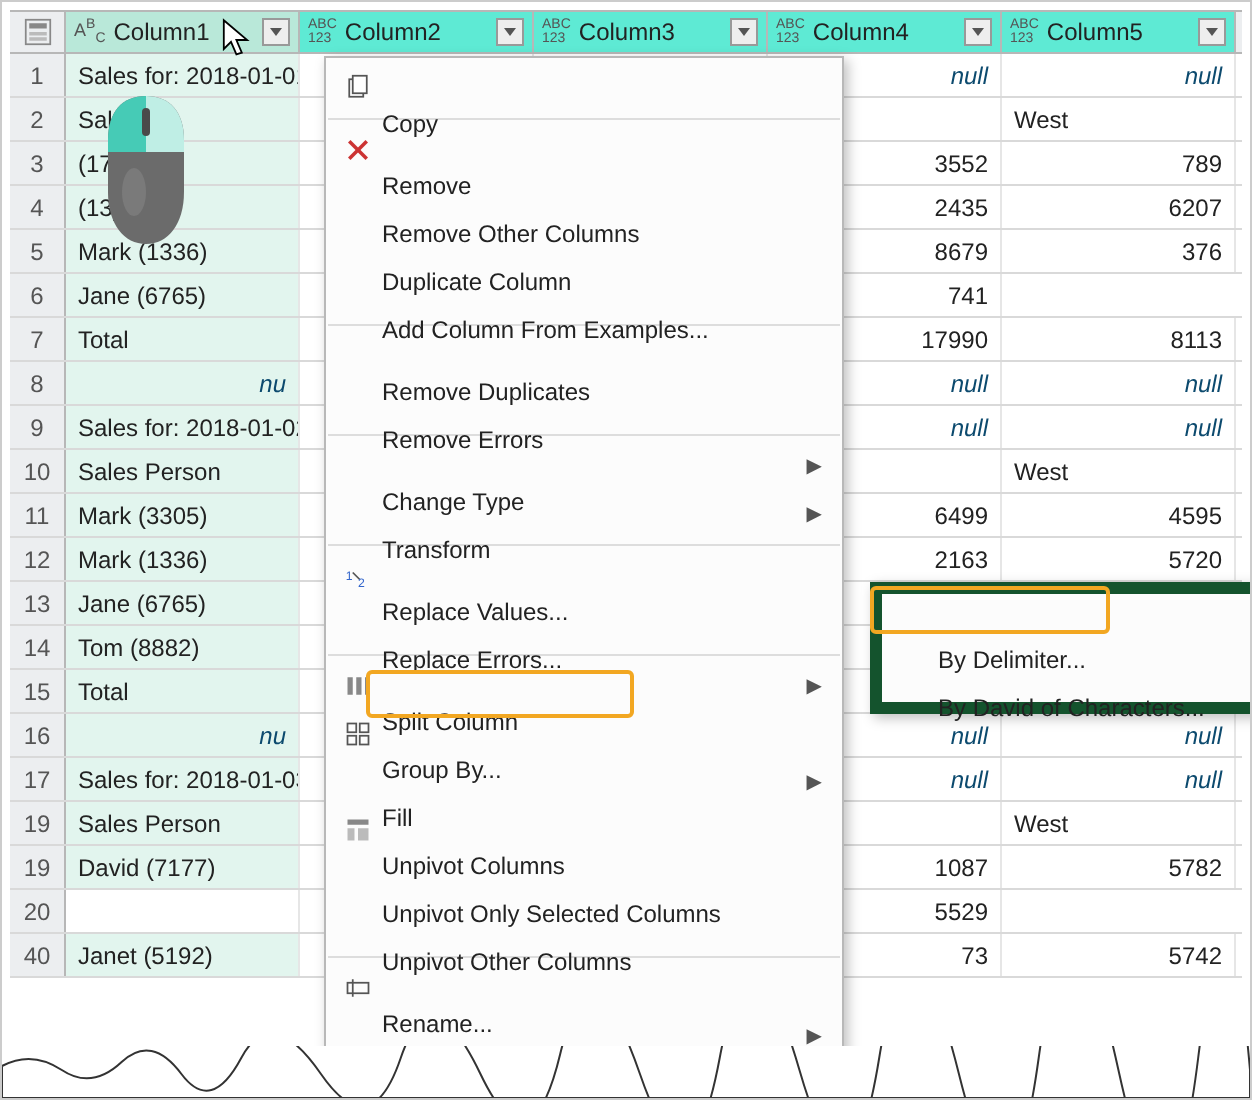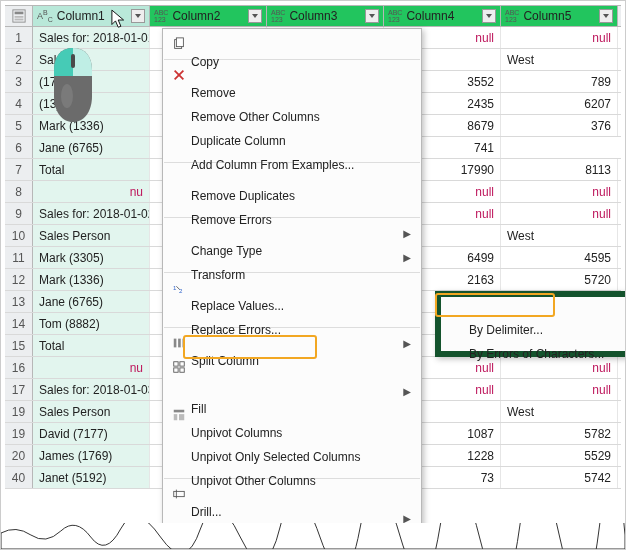--- a/index.html
+++ b/index.html
@@ -4,33 +4,33 @@
 <style>
   * { box-sizing: border-box; }
   html,body { margin:0; padding:0; font-family:"Segoe UI",Arial,sans-serif; font-size:12px; color:#222; }
   .stage { position:relative; width:626px; height:550px; background:#fff; overflow:hidden; border:1px solid #ccc;}
   
   
   .grid { position:absolute; left:4px; top:4px; right:4px; }
   .hdr-row { display:flex; height:22px; background:#eceef0; border-top:1px solid #b7b7b7; border-bottom:1px solid #b7b7b7; }
   .rowhead-hdr { width:28px; border-right:1px solid #b7b7b7; background:#eceef0; display:flex; align-items:center; justify-content:center;}
   .rowhead-hdr svg{width:14px;height:14px;}
-  .col-hdr { width:117px; border-right:1px solid #b7b7b7; display:flex; align-items:center; padding:0 4px; position:relative; background:#22c55e;}
+  .col-hdr { width:117px; border-right:1px solid #b7b7b7; display:flex; align-items:center; padding:0 4px; position:relative; background:#5eead4;}
   .col-hdr.sel{ background:#b9e8d9; }
   .type-ic{ font-size:9px; color:#555; margin-right:4px; line-height:1;}
   .col-hdr .name{ flex:1; white-space:nowrap; overflow:hidden;}
   .col-hdr .drop{ width:14px;height:14px; border:1px solid #999; background:#eee; display:flex;align-items:center;justify-content:center;}
   .col-hdr .drop svg{width:8px;height:8px;}
   
   .body-row{ display:flex; height:22px; border-bottom:1px solid #d9d9d9;}
   .rowhead{ width:28px; border-right:1px solid #b7b7b7; background:#eceef0; display:flex; align-items:center; justify-content:center; color:#555;}
   .cell{ width:117px; border-right:1px solid #e6e6e6; padding:0 6px; display:flex; align-items:center; white-space:nowrap; overflow:hidden;}
   .cell.sel{ background:#e2f5ee;}
   .cell.num{ justify-content:flex-end; font-style:normal;}
-  .cell.null{ justify-content:flex-end; color:#be185d;}
+  .cell.null{ justify-content:flex-end; font-style:italic; color:#0c4a6e;}
   
   
   .menu{ position:absolute; left:161px; top:27px; width:260px; background:#fcfcfc; border:1px solid #b8b8b8; box-shadow:2px 2px 6px rgba(0,0,0,.25); padding:3px 0;}
   .menu-item{ display:flex; align-items:center; height:24px; padding:0 10px 0 4px; position:relative;}
   .mi-icon{ width:24px; display:flex; align-items:center; justify-content:center; color:#555;}
   .mi-icon svg{width:14px;height:14px;}
   .mi-label{ flex:1;margin-top:36px; }
   .mi-arrow{ color:#555; font-size:10px;}
   .sep{ height:1px; background:#ddd; margin:3px 1px;}
   .hl{ position:absolute; border:2px solid #f2a722; border-radius:3px; pointer-events:none;}
@@ -255,21 +255,20 @@
         <div class="body-row">
     <div class="rowhead">19</div>
     <div class="cell sel">     David (7177)</div>
     <div class="cell"></div>
     <div class="cell"></div>
     <div class="cell num">1087</div>
     <div class="cell num">5782</div>
   </div>
         <div class="body-row">
     <div class="rowhead">20</div>
-    <div class="cell sel">     James (1769)</div>
     <div class="cell"></div>
     <div class="cell"></div>
     <div class="cell num">1228</div>
     <div class="cell num">5529</div>
   </div>
         <div class="body-row">
     <div class="rowhead">40</div>
     <div class="cell sel">     Janet (5192)</div>
     <div class="cell"></div>
     <div class="cell"></div>
@@ -369,20 +368,21 @@
   </div>
       <div class="menu-item">
     <span class="mi-icon">
           <svg viewBox="0 0 16 16">
             <rect x="2" y="2" width="5" height="5" fill="none" stroke="#555"></rect>
             <rect x="9" y="2" width="5" height="5" fill="none" stroke="#555"></rect>
             <rect x="2" y="9" width="5" height="5" fill="none" stroke="#555"></rect>
             <rect x="9" y="9" width="5" height="5" fill="none" stroke="#555"></rect>
           </svg>
         </span>
+    <span class="mi-label">Group By...</span>
 
   </div>
       <div class="menu-item">
     <span class="mi-icon"></span>
     <span class="mi-label">Fill</span>
     <span class="mi-arrow">▶</span>
   </div>
       <div class="menu-item">
     <span class="mi-icon">
           <svg viewBox="0 0 16 16">
@@ -405,21 +405,21 @@
 
   </div>
       <div class="sep"></div>
       <div class="menu-item">
     <span class="mi-icon">
           <svg viewBox="0 0 16 16">
             <rect x="2" y="5" width="12" height="6" fill="none" stroke="#555"></rect>
             <line x1="5" y1="3" x2="5" y2="13" stroke="#555"></line>
           </svg>
         </span>
-    <span class="mi-label">Drill...</span>
+    <span class="mi-label">Rename...</span>
 
   </div>
       <div class="menu-item">
     <span class="mi-icon"></span>
     <span class="mi-label">Move</span>
     <span class="mi-arrow">▶</span>
   </div>
       <div class="sep"></div>
       <div class="menu-item">
     <span class="mi-icon"></span>
@@ -428,21 +428,21 @@
   </div>
     </div>
 
   <div class="submenu" id="submenu">
       <div class="menu-item">
     <span class="mi-icon"></span>
     <span class="mi-label">By Delimiter...</span>
   </div>
       <div class="menu-item">
     <span class="mi-icon"></span>
-    <span class="mi-label">By Errors of Characters...</span>
+    <span class="mi-label">By David of Characters...</span>
   </div>
     </div>
 
   <div class="hl" style="left:182px; top:334px; width:134px; height:24px;"></div>
   <div class="hl" style="left:434px; top:292px; width:120px; height:24px;"></div>
 
   <div class="cursor">
     <svg viewBox="0 0 20 24">
         <path d="M1 1 L1 17 L5 13 L8 20 L11 19 L8 12 L14 12 Z" fill="#fff" stroke="#000" stroke-width="1"></path>
       </svg>

